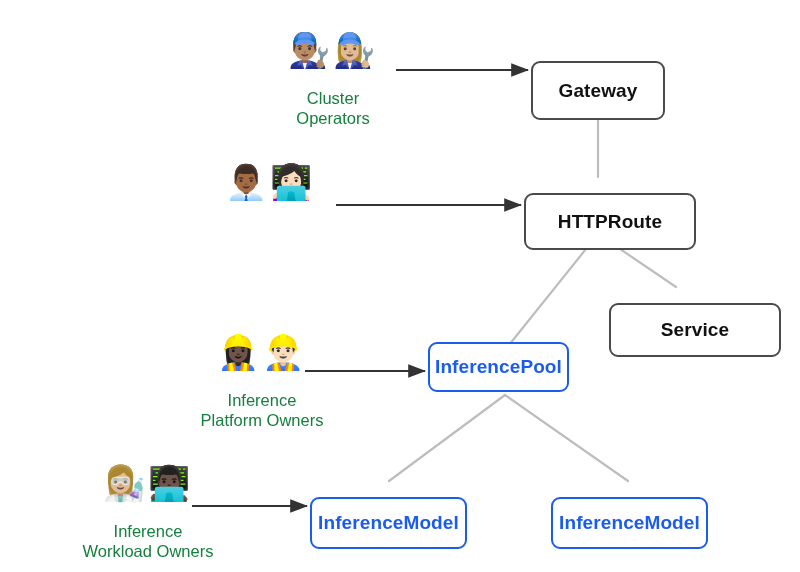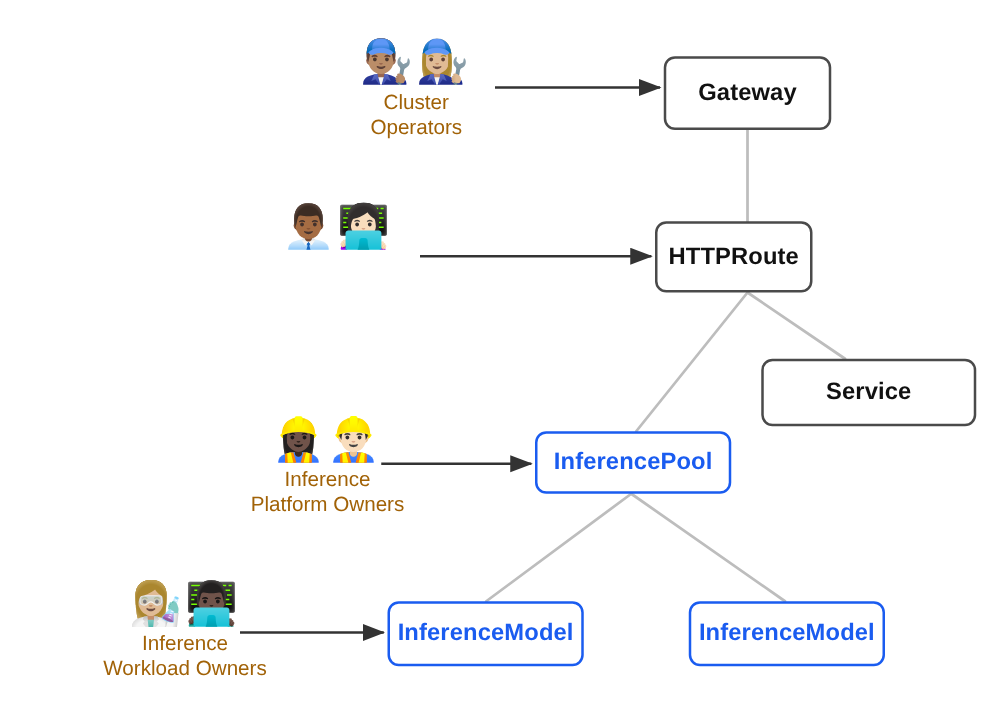--- a/index.html
+++ b/index.html
@@ -32,20 +32,21 @@
     position: absolute;
     box-sizing: border-box;
     display: flex;
     align-items: center;
     justify-content: center;
     background: #ffffff;
     border-radius: 9px;
     font-weight: bold;
     letter-spacing: 0.1px;
     white-space: nowrap;
+    margin-top: 16px;
   }
   .node.kind-core {
     border: 2px solid #4a4a4a;
     color: #111111;
     font-size: 19px;
   }
   .node.kind-inference {
     border: 2px solid #1a5cf0;
     color: #1a5cf0;
     font-size: 19px;
@@ -60,24 +61,24 @@
     text-align: center;
   }
   .persona-emoji {
     font-size: 34px;
     line-height: 40px;
     letter-spacing: 2px;
     white-space: nowrap;
     font-family: "DejaVu Sans", sans-serif;
   }
   .persona-label {
-    margin-top: 2px;
+    margin-top: 18px;
     font-size: 16.5px;
     line-height: 20px;
-    color: #a16207;
+    color: #15803d;
     font-weight: normal;
     white-space: pre-line;
   }
 </style>
 </head>
 <body>
 
 <div id="canvas">
 
   <svg class="edges" viewBox="0 0 800 572" width="800" height="572" xmlns="http://www.w3.org/2000/svg">
@@ -98,27 +99,27 @@
         <line x1="336" y1="205" x2="521" y2="205" stroke="#333333" stroke-width="2" marker-end="url(#arrowhead)"></line>
         <line x1="305" y1="371" x2="425" y2="371" stroke="#333333" stroke-width="2" marker-end="url(#arrowhead)"></line>
         <line x1="192" y1="506" x2="307" y2="506" stroke="#333333" stroke-width="2" marker-end="url(#arrowhead)"></line>
       </g>
   </svg>
 
   <div id="node-layer">
       <div class="node kind-core" style="left: 531px; top: 45px; width: 134px; height: 59px;">
         <span>Gateway</span>
       </div>
-      <div class="node kind-core" style="left: 524px; top: 177px; width: 126px; height: 57px;">
+      <div class="node kind-core" style="left: 524px; top: 177px; width: 172px; height: 57px;">
         <span>HTTPRoute</span>
       </div>
       <div class="node kind-core" style="left: 609px; top: 287px; width: 172px; height: 54px;">
         <span>Service</span>
       </div>
-      <div class="node kind-inference" style="left: 428px; top: 345px; width: 157px; height: 50px;">
+      <div class="node kind-inference" style="left: 428px; top: 326px; width: 141px; height: 50px;">
         <span>InferencePool</span>
       </div>
       <div class="node kind-inference" style="left: 310px; top: 481px; width: 157px; height: 52px;">
         <span>InferenceModel</span>
       </div>
       <div class="node kind-inference" style="left: 551px; top: 481px; width: 157px; height: 52px;">
         <span>InferenceModel</span>
       </div>
     </div>
   <div id="persona-layer">

